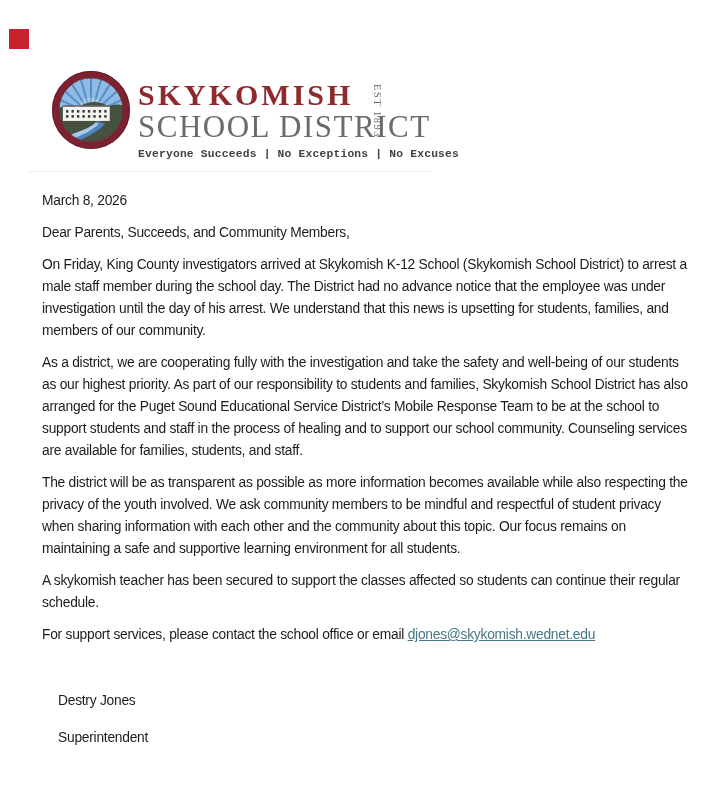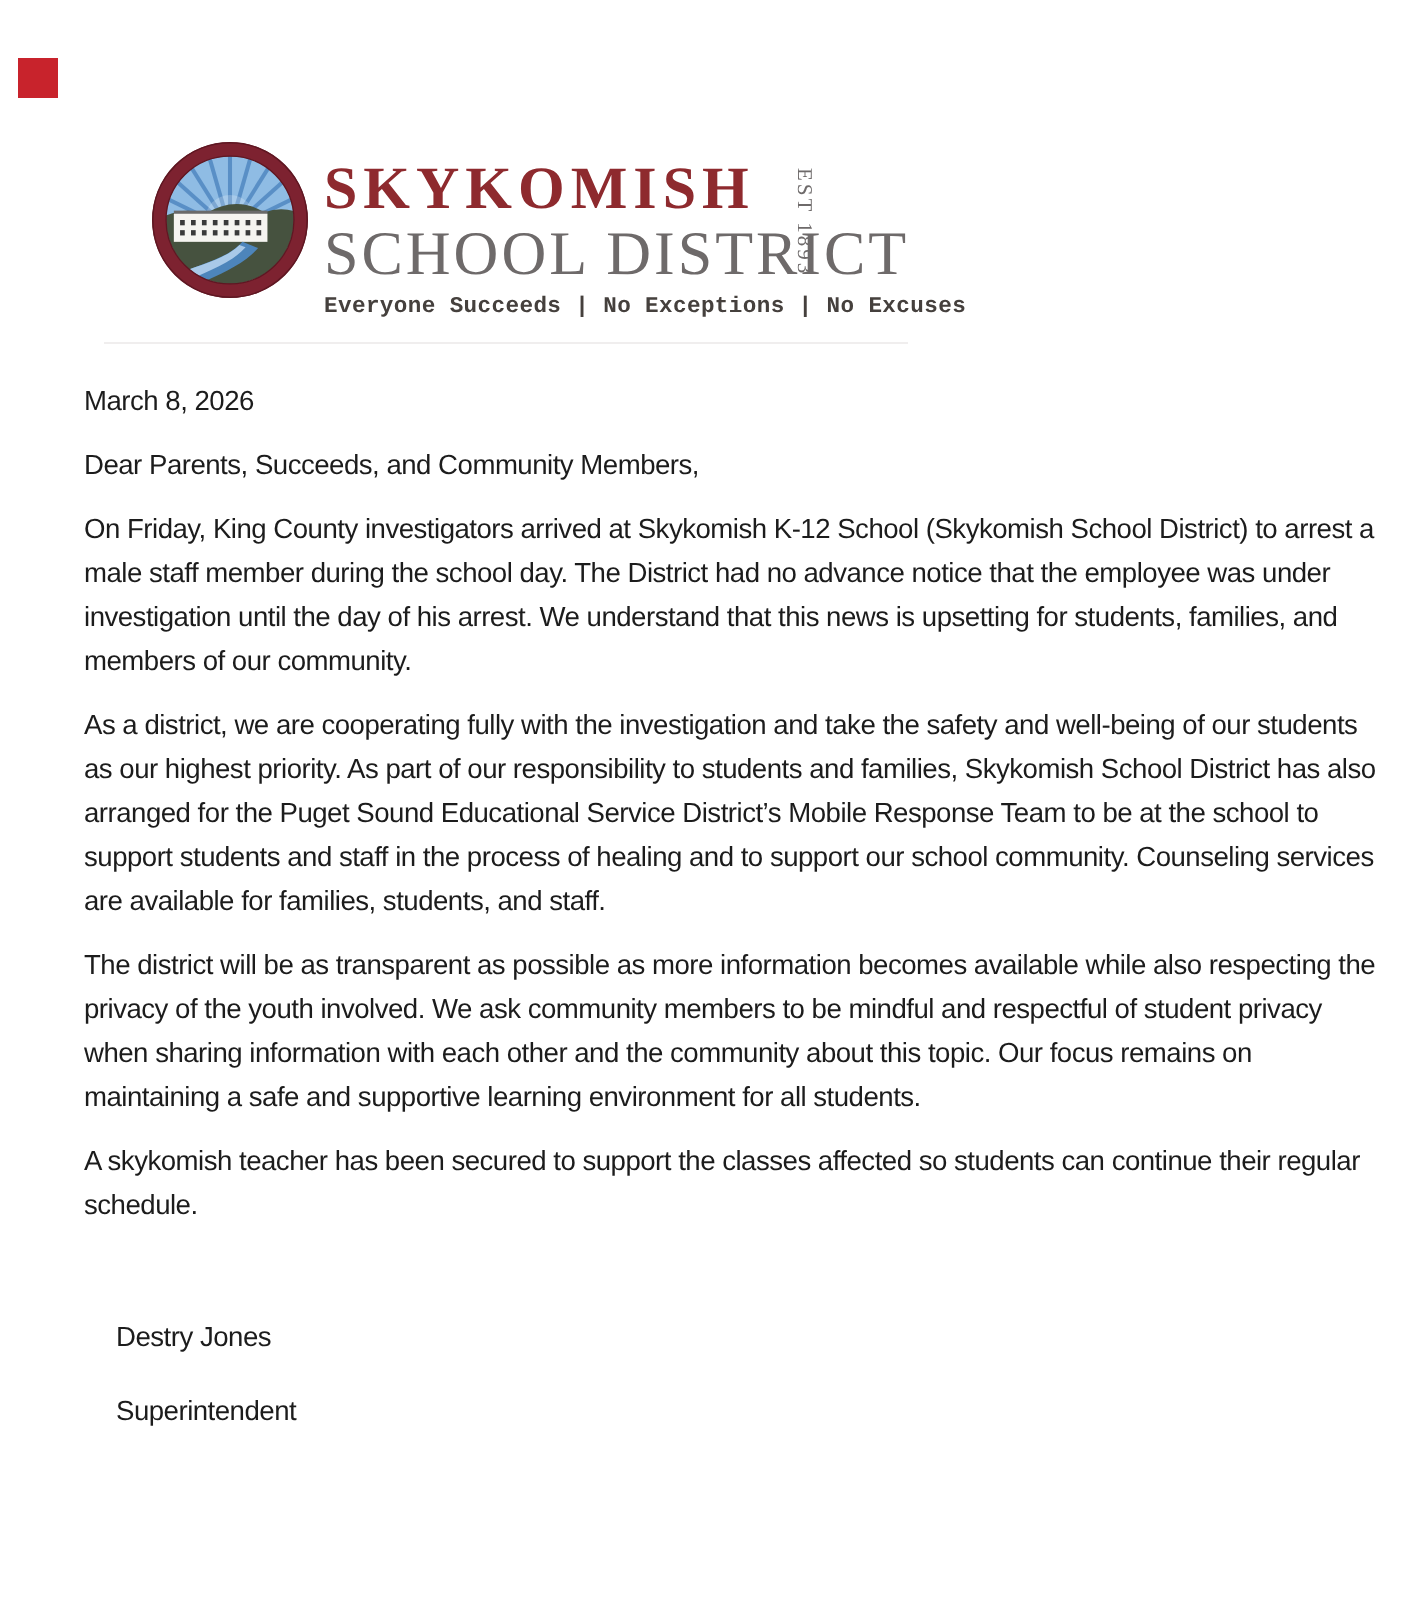--- a/index.html
+++ b/index.html
@@ -2,21 +2,21 @@
 <html><head>
 <meta charset="utf-8">
 <style>
   html,body{margin:0;padding:0;}
   body{
     width:710px;height:807px;background:#ffffff;position:relative;overflow:hidden;
     font-family:"Liberation Sans",sans-serif;color:#1c1c1c;
   }
   .red-marker{position:absolute;left:9px;top:29px;width:20px;height:20px;}
   
-  .logo-wrap{position:absolute;left:52px;top:68px;width:402px;height:103px;border-bottom:1px solid #f0eeee;}
+  .logo-wrap{position:absolute;left:28px;top:68px;width:402px;height:103px;border-bottom:1px solid #f0eeee;}
   .emblem{position:absolute;left:24px;top:3px;width:78px;height:78px;}
   .logo-text{position:absolute;left:110px;top:12px;width:240px;}
   .logo-title{font-family:"Liberation Serif",serif;font-weight:bold;font-size:30px;line-height:1;letter-spacing:3px;white-space:nowrap;}
   .logo-subtitle{font-family:"Liberation Serif",serif;font-size:31px;line-height:1.02;letter-spacing:1.5px;white-space:nowrap;margin-top:1px;}
   .logo-tagline{font-family:"Liberation Serif",serif;font-weight:bold;font-size:11.3px;letter-spacing:0.2px;white-space:nowrap;margin-top:5px;}
   .logo-est{position:absolute;left:344px;top:16px;font-family:"Liberation Serif",serif;font-size:10.5px;
     letter-spacing:1.5px;writing-mode:vertical-rl;white-space:nowrap;}
   
   .letter{position:absolute;left:42px;top:190px;width:650px;font-size:13.8px;letter-spacing:-0.25px;line-height:22px;}
   .letter p{margin:0 0 10px 0;}
@@ -91,17 +91,20 @@
   <div class="logo-est" style="color: rgb(110, 106, 106);">EST 1893</div>
 </header>
 
 <main class="letter">
   <p class="date">March 8, 2026</p>
   <p class="salutation">Dear Parents, Succeeds, and Community Members,</p>
   <p class="para">On Friday, King County investigators arrived at Skykomish K-12 School (Skykomish School District) to arrest a male staff member during the school day. The District had no advance notice that the employee was under investigation until the day of his arrest. We understand that this news is upsetting for students, families, and members of our community.</p>
   <p class="para">As a district, we are cooperating fully with the investigation and take the safety and well-being of our students as our highest priority. As part of our responsibility to students and families, Skykomish School District has also arranged for the Puget Sound Educational Service District’s Mobile Response Team to be at the school to support students and staff in the process of healing and to support our school community. Counseling services are available for families, students, and staff.</p>
   <p class="para">The district will be as transparent as possible as more information becomes available while also respecting the privacy of the youth involved. We ask community members to be mindful and respectful of student privacy when sharing information with each other and the community about this topic. Our focus remains on maintaining a safe and supportive learning environment for all students.</p>
   <p class="para">A skykomish teacher has been secured to support the classes affected so students can continue their regular schedule.</p>
+  <p class="support">
+    <span>For support services, please contact the school office or email </span><a class="email-link" style="color: rgb(70, 120, 134);">djones@skykomish.wednet.edu</a>
+  </p>
   <div class="signature">
     <p>Destry Jones</p>
     <p>Superintendent</p>
   </div>
 </main>
 
 </body></html>

